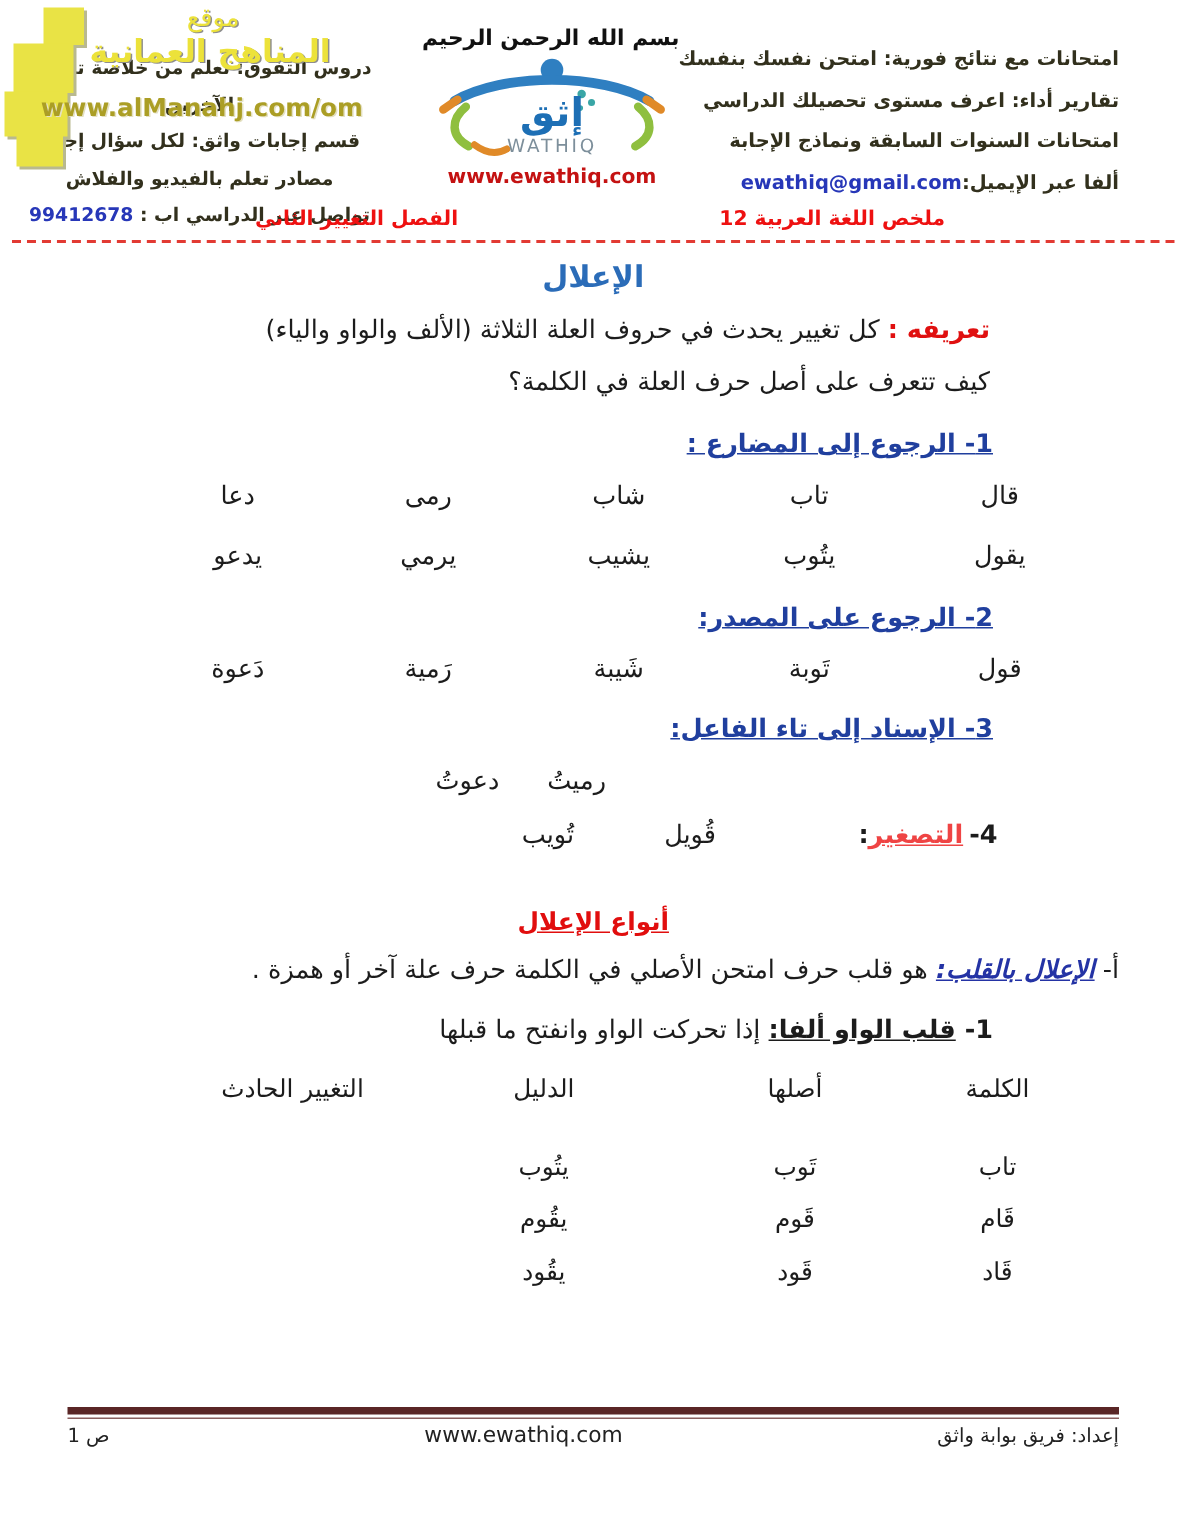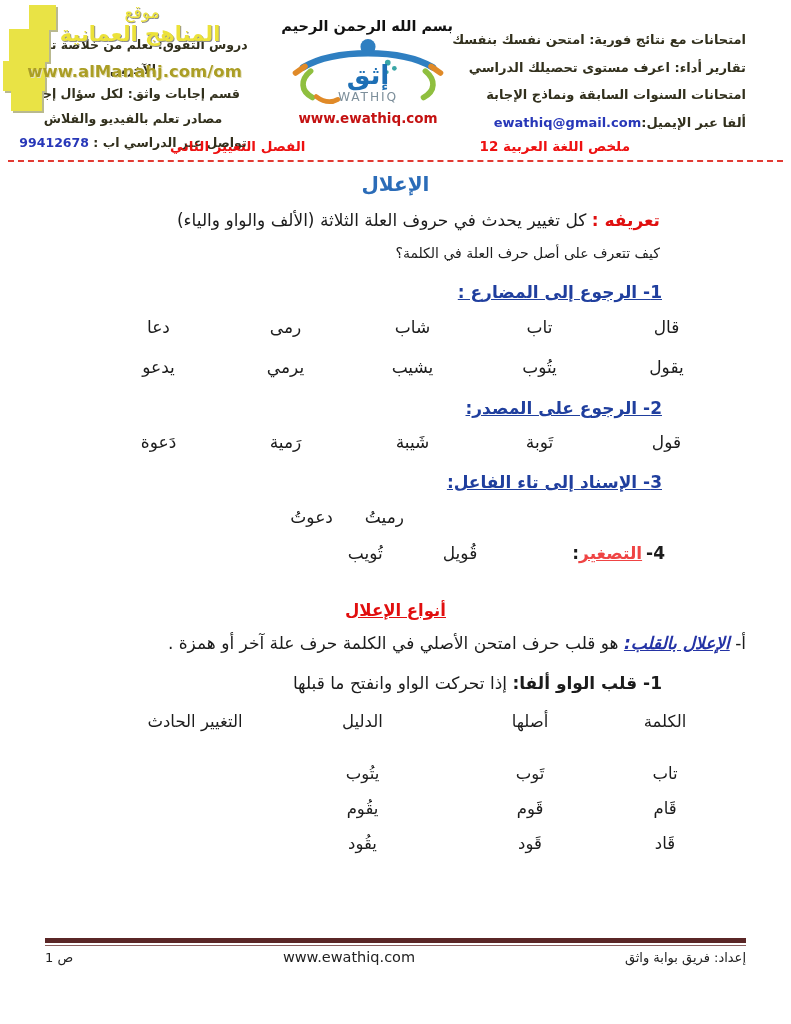--- a/index.html
+++ b/index.html
@@ -35,21 +35,21 @@
 
   .subject-right{position:absolute;top:138px;right:161px;font-size:13.5px;font-weight:bold;color:#ee1111;}
   .subject-left{position:absolute;top:138px;left:170px;font-size:13.5px;font-weight:bold;color:#ee1111;}
   .dashed-sep{position:absolute;top:160px;left:8px;right:8px;border-top:2px dashed #e23a33;}
 
   
   .main{position:absolute;top:166px;left:45px;right:45px;}
   .title{margin:6px 0 0;text-align:center;font-size:20px;font-weight:bold;color:#2b6cb8;}
   .def{margin:14px 86px 0 0;font-size:17px;}
   .def-label{color:#e01010;font-weight:bold;}
-  .question{margin:15px 86px 0 0;font-size:14px;}
+  .question{margin:15px 86px 0 0;font-size:17px;}
 
   .sec-h{margin:21px 84px 0 0;font-size:17px;font-weight:bold;color:#203f9e;
          text-decoration:underline;}
   .sec-h.mt18{margin-top:18px;}
   .sec-h.mt17{margin-top:17px;}
 
   .word-grid{display:grid;grid-template-columns:repeat(5,127px);width:635px;
              margin:12px 16px 0 auto;row-gap:14px;text-align:center;font-size:17px;line-height:26px;}
   .word-grid.single{margin-top:11px;}
 
@@ -60,21 +60,21 @@
   .sec4-label{font-weight:bold;color:#ef4444;text-decoration:underline;margin-right:4px;}
   .sec4-colon{font-weight:bold;color:#1c1c1c;}
   .w4a{margin-right:95px;}
   .w4b{margin-right:60px;}
 
   .types-h{margin:38px 0 0;font-size:16.5px;font-weight:bold;color:#e10e0e;
            text-decoration:underline;text-align:center;}
   .type-a{margin:13px 0 0;font-size:17px;}
   .qalb-label{color:#2433a5;font-weight:bold;font-style:italic;text-decoration:underline;}
   .rule1{margin:20px 84px 0 0;font-size:17px;}
-  .rule1-label{font-weight:bold;}
+  .rule1-label{font-weight:bold;text-decoration:underline;}
   .rule1-num{font-weight:bold;}
 
   .iltable{width:680px;margin:16px 16px 0 auto;font-size:16.5px;}
   .iltable .trow{display:grid;grid-template-columns:130px 170px 150px 230px;line-height:26px;}
   .iltable .trow.head{margin-bottom:26px;}
   .iltable .trow.body{margin-top:9px;}
   .iltable .cell{text-align:center;}
   .iltable .c1{padding-left:0px;}
   .iltable .c2{padding-left:30px;}
   .iltable .c3{padding-left:15px;}

